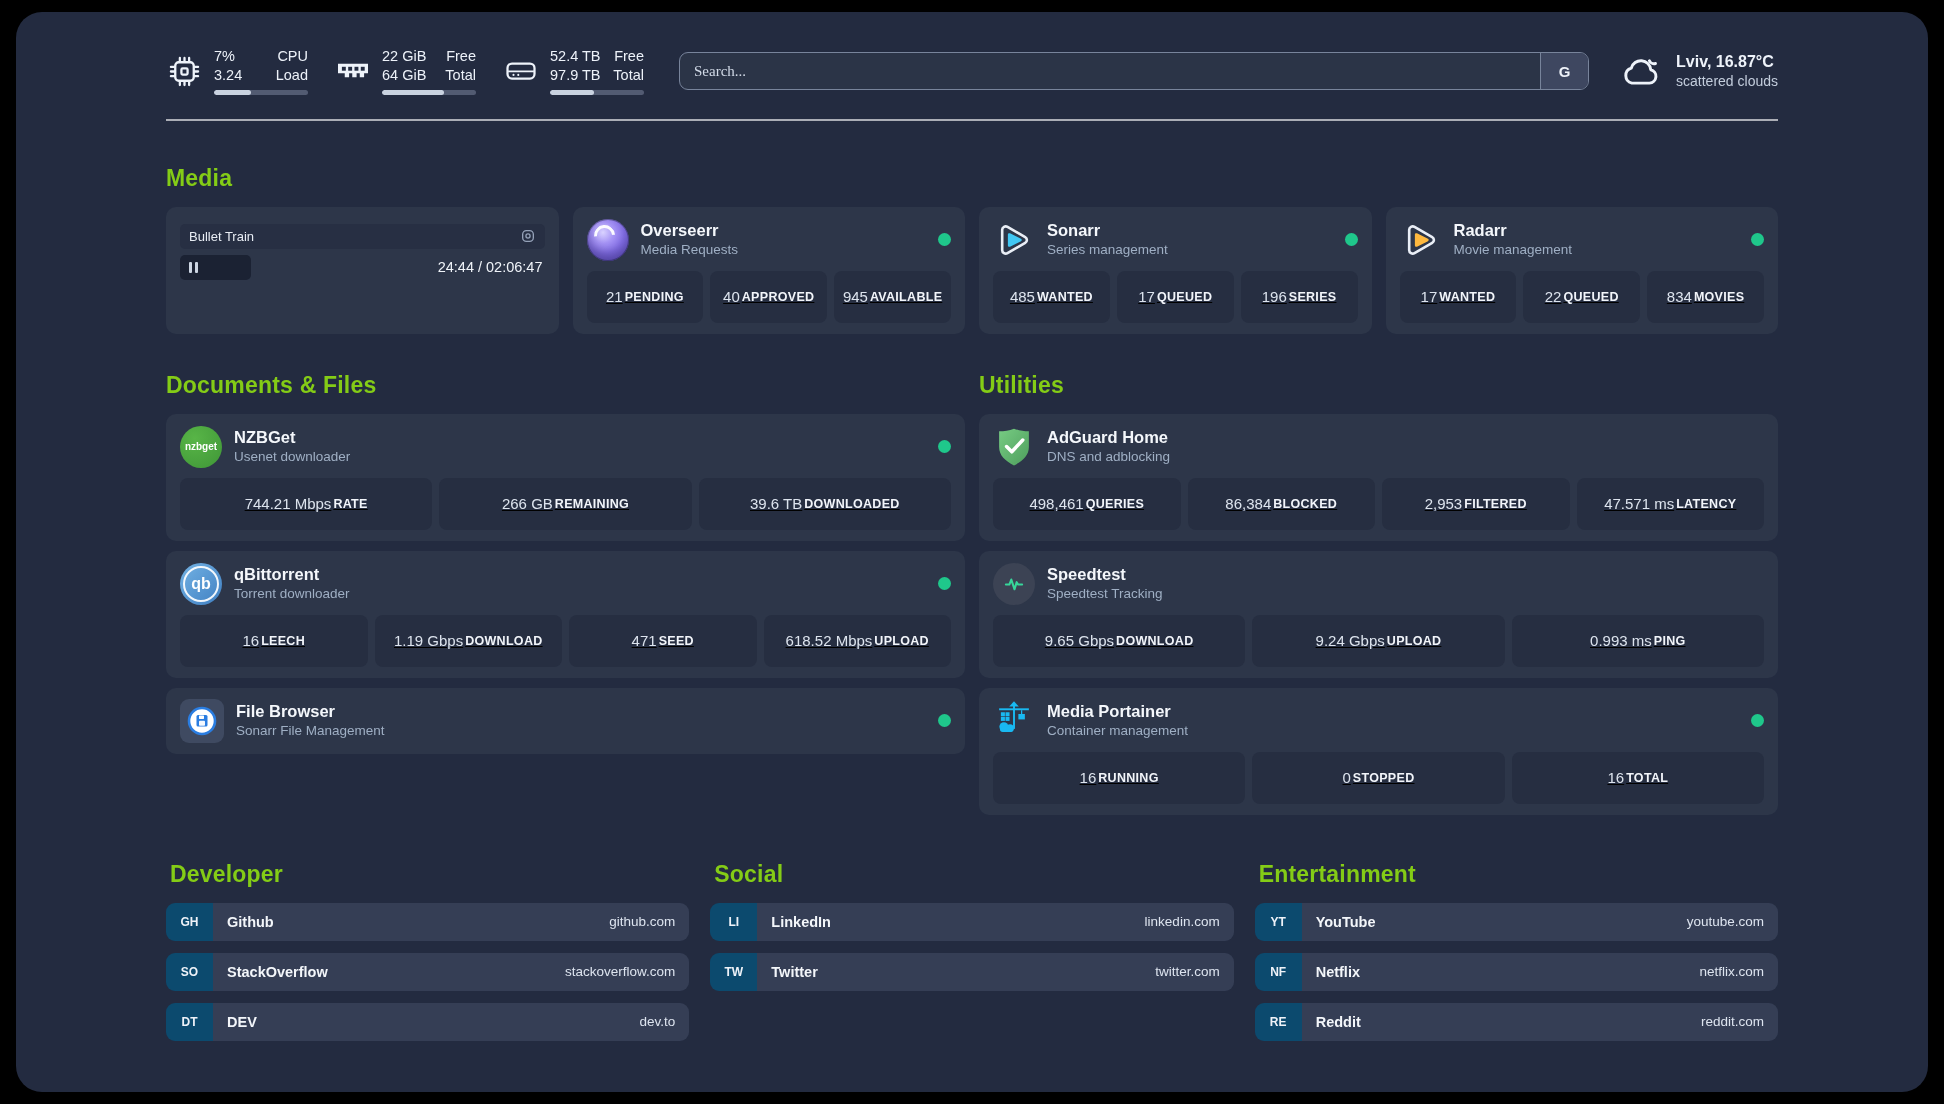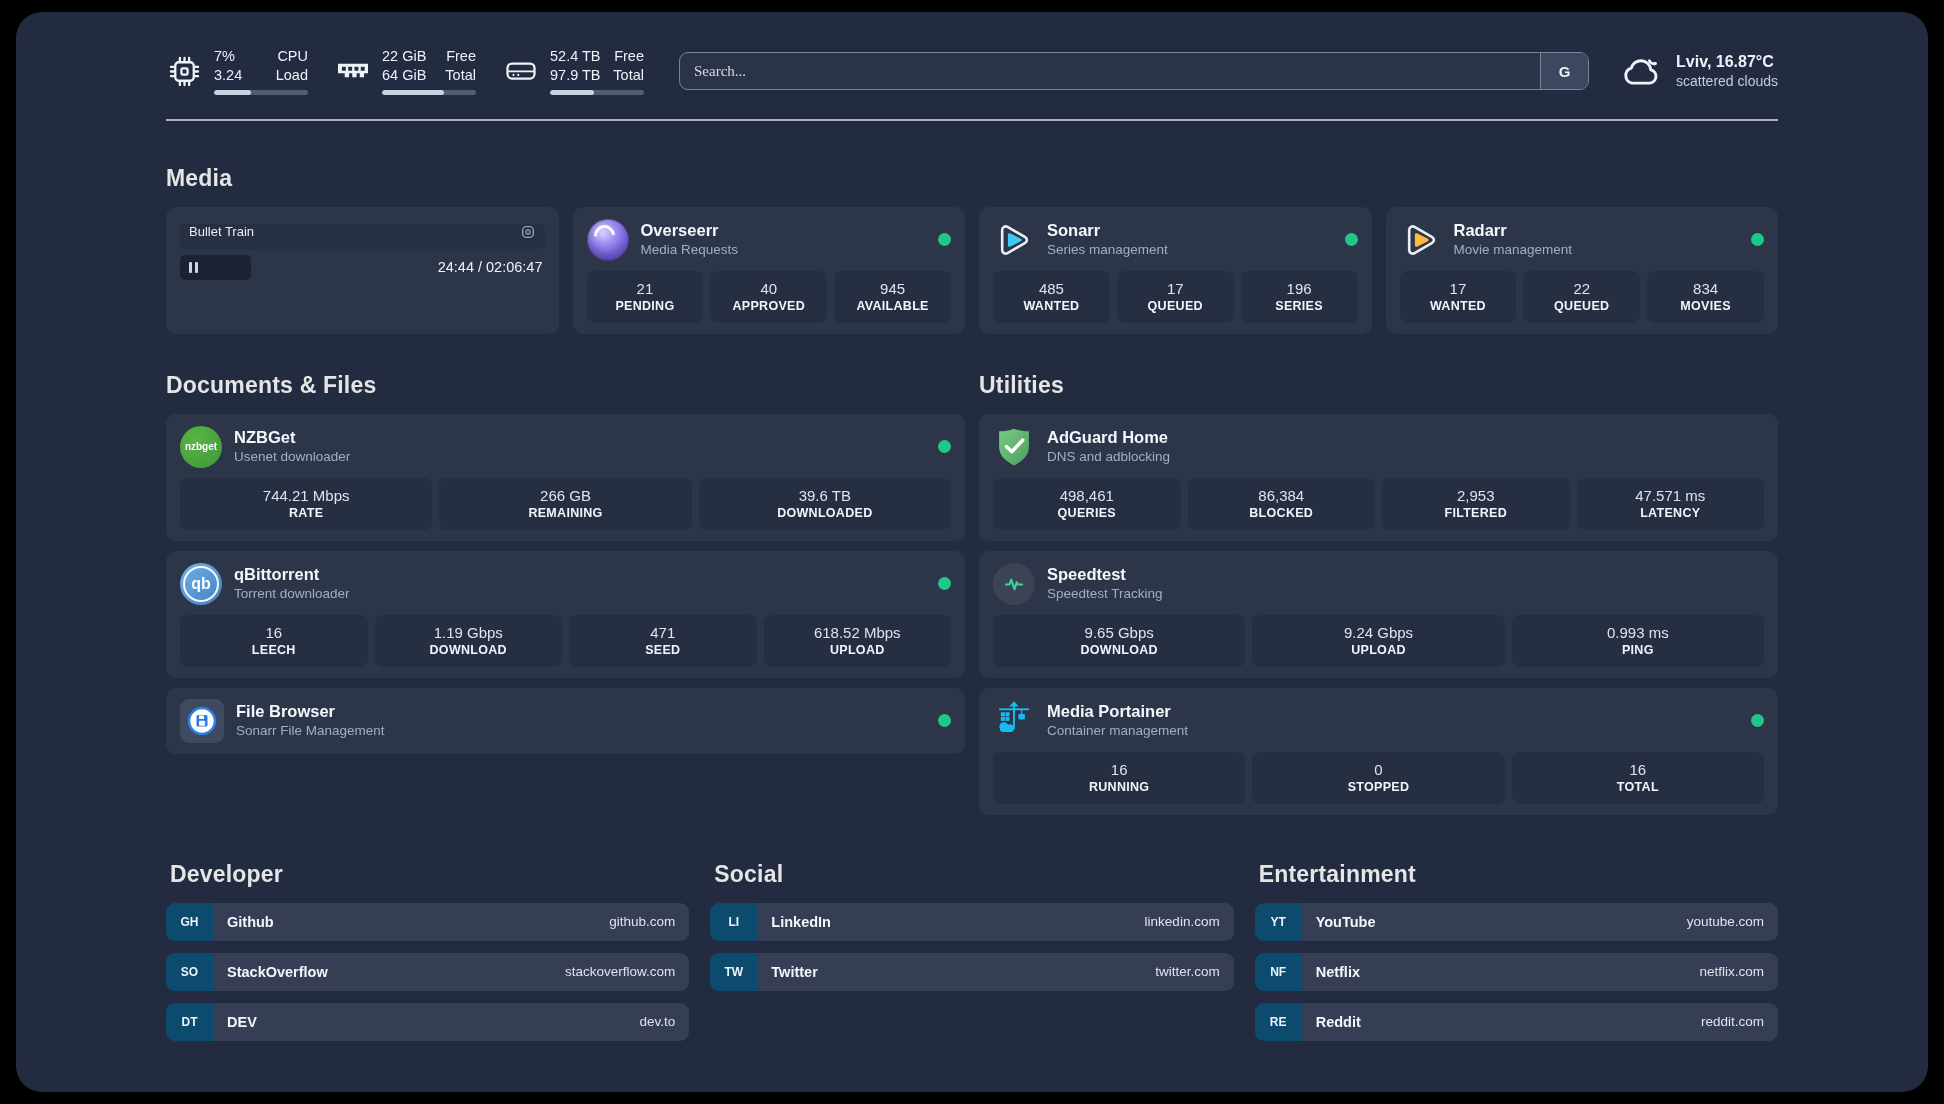--- a/index.html
+++ b/index.html
@@ -26,42 +26,42 @@
                  border-left:1.5px solid #78849b;color:#eef2f8;font-size:15px;font-weight:600;cursor:pointer;}
 
   .weather{display:flex;align-items:center;gap:13px;color:#eef3fa;}
   .weather-icon{width:44px;height:44px;flex:none;}
   .weather-line1{font-size:16px;font-weight:600;line-height:1.3;}
   .weather-line2{font-size:14px;color:#c3cddc;font-weight:400;line-height:1.3;}
 
   .separator{height:1.5px;background:rgba(255,255,255,.62);margin-top:19px;border:none;}
 
   
-  .section-title{font-size:23px;font-weight:600;color:#e5e5e5;letter-spacing:.2px;margin:0;}
+  .section-title{font-size:23px;font-weight:600;color:#84cc16;letter-spacing:.2px;margin:0;}
   .media-title{margin:44px 0 15px;}
   .media-grid{display:grid;grid-template-columns:repeat(4,1fr);gap:14px;}
 
   .card{background:#2d3649;border-radius:10px;padding:11px 14px;box-sizing:border-box;cursor:pointer;}
   .card-head{display:flex;align-items:center;gap:12px;min-height:44px;}
   .app-icon{width:42px;height:42px;flex:none;position:relative;border-radius:50%;}
   .app-name{font-size:16.5px;font-weight:700;color:#f4f7fb;line-height:1.25;}
   .app-desc{font-size:13.5px;color:#9fafc4;line-height:1.3;}
   .status-dot{width:13px;height:13px;border-radius:50%;background:#1fc78b;margin-left:auto;flex:none;}
 
   .stats-row{display:grid;gap:7px;margin-top:9px;}
   .cols-3{grid-template-columns:repeat(3,1fr);}
   .cols-4{grid-template-columns:repeat(4,1fr);}
-  .stat{background:#262e41;border-radius:8px;height:52px;display:flex;flex-direction:column;
-        align-items:center;justify-content:center;gap:2px;}
+  .stat{background:#262e41;border-radius:8px;height:52px;display:flex;flex-direction:row;
+        align-items:center;justify-content:center;gap:2px;text-decoration:underline;}
   .stat-value{font-size:15px;color:#dde4ee;}
   .stat-label{font-size:12.5px;font-weight:700;color:#f2f5fa;letter-spacing:.3px;}
 
   
   .now-playing{margin-top:6px;height:25px;background:#272f43;border-radius:5px;display:flex;
-               padding:0 9px;font-size:13px;color:#e8edf4;}
+               align-items:center;padding:0 9px;font-size:13px;color:#e8edf4;}
   .cast-icon{margin-left:auto;width:16px;height:16px;color:#94a1b8;}
   .plex-progress{margin-top:6px;height:25px;display:flex;align-items:center;}
   .plex-progress-fill{height:100%;background:#1b2233;border-radius:5px;display:flex;align-items:center;
                       padding-left:9px;box-sizing:border-box;min-width:30px;}
   .pause-icon{display:flex;gap:3px;}
   .pause-icon i{display:block;width:3px;height:11px;background:#cdd6e3;border-radius:1px;}
   .plex-time{margin-left:auto;font-size:14.5px;font-weight:400;color:#f0f4f9;padding-right:2px;}
 
   
   .mid-grid{display:grid;grid-template-columns:1fr 1fr;gap:14px;align-items:start;}

